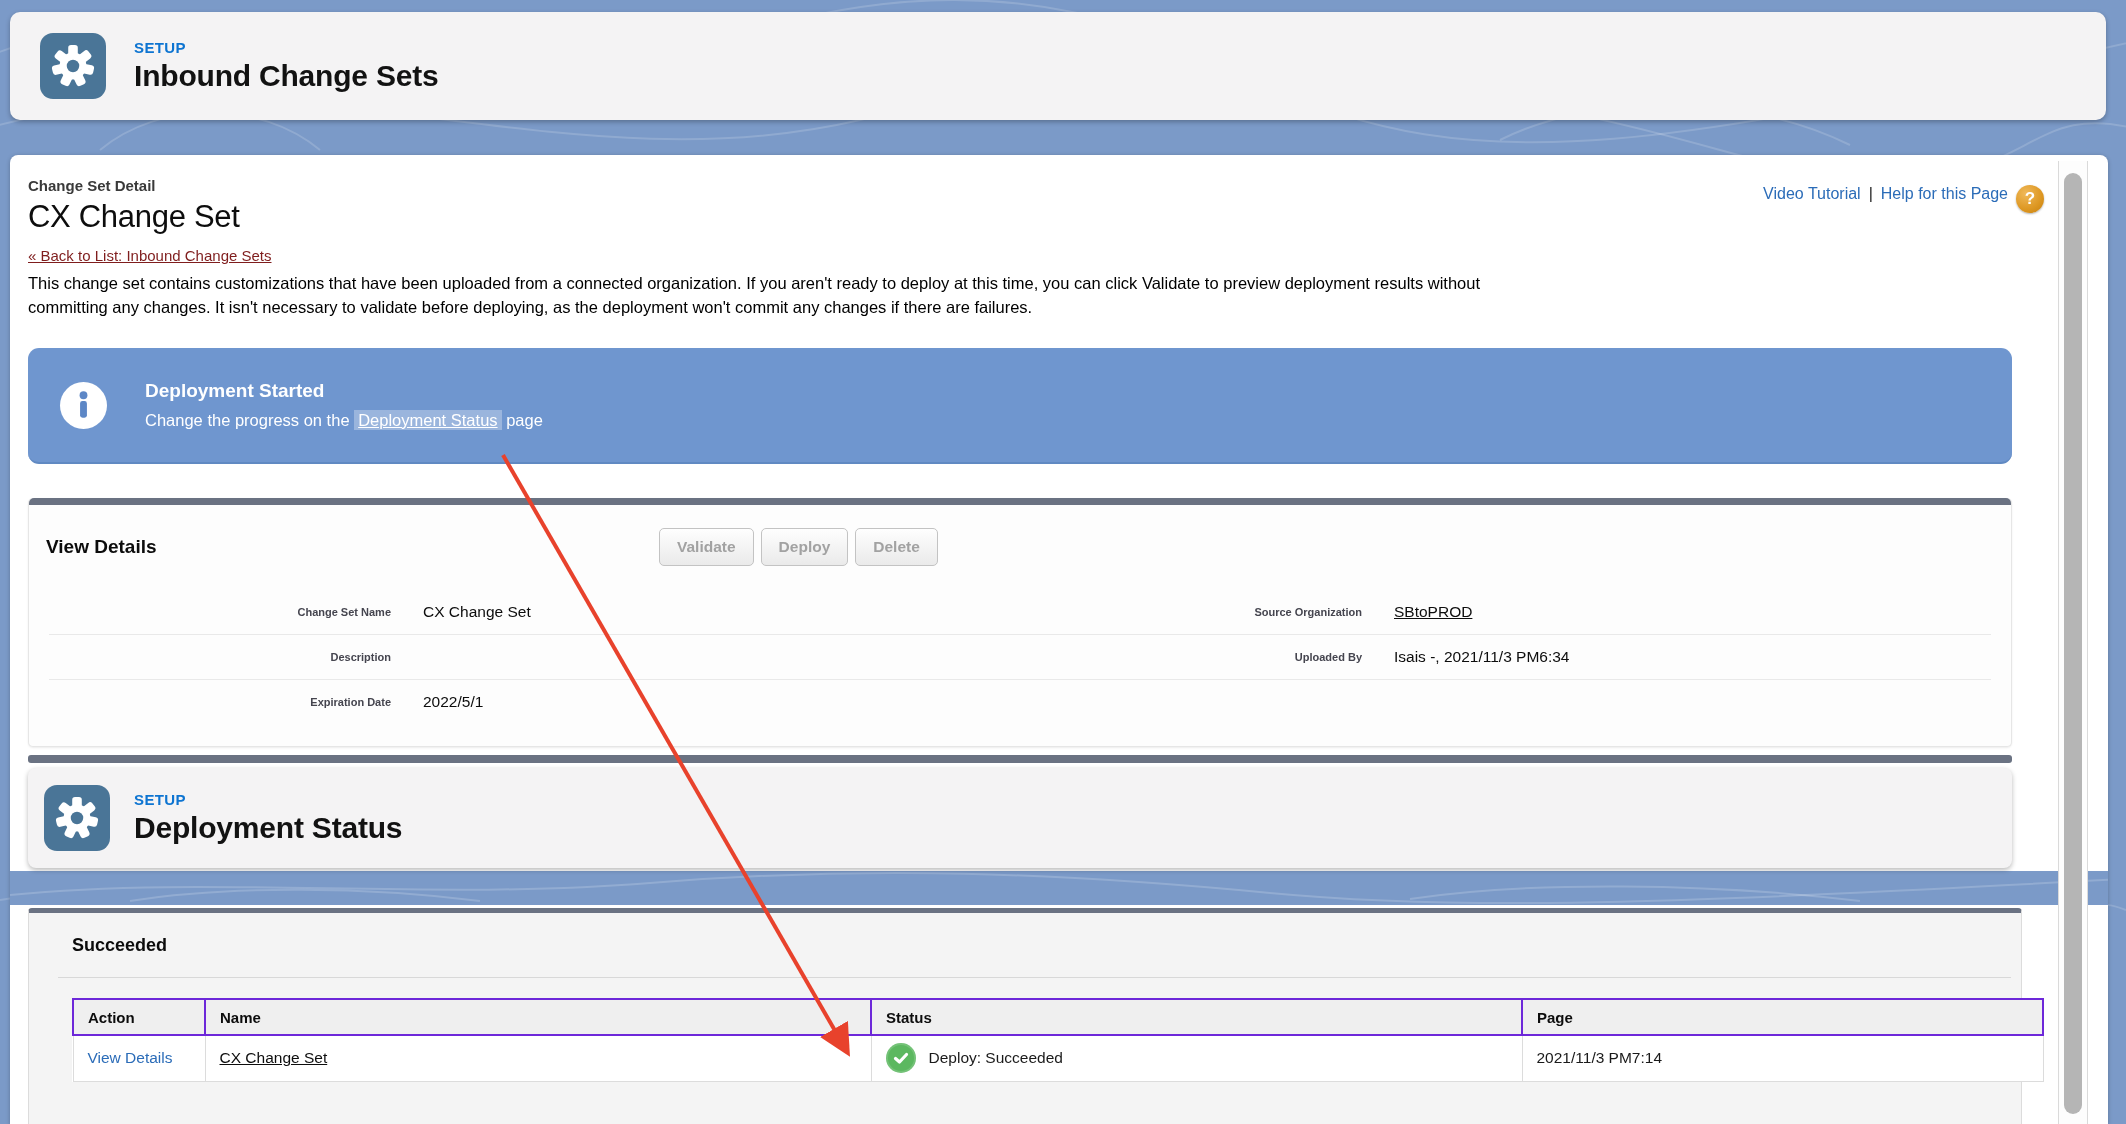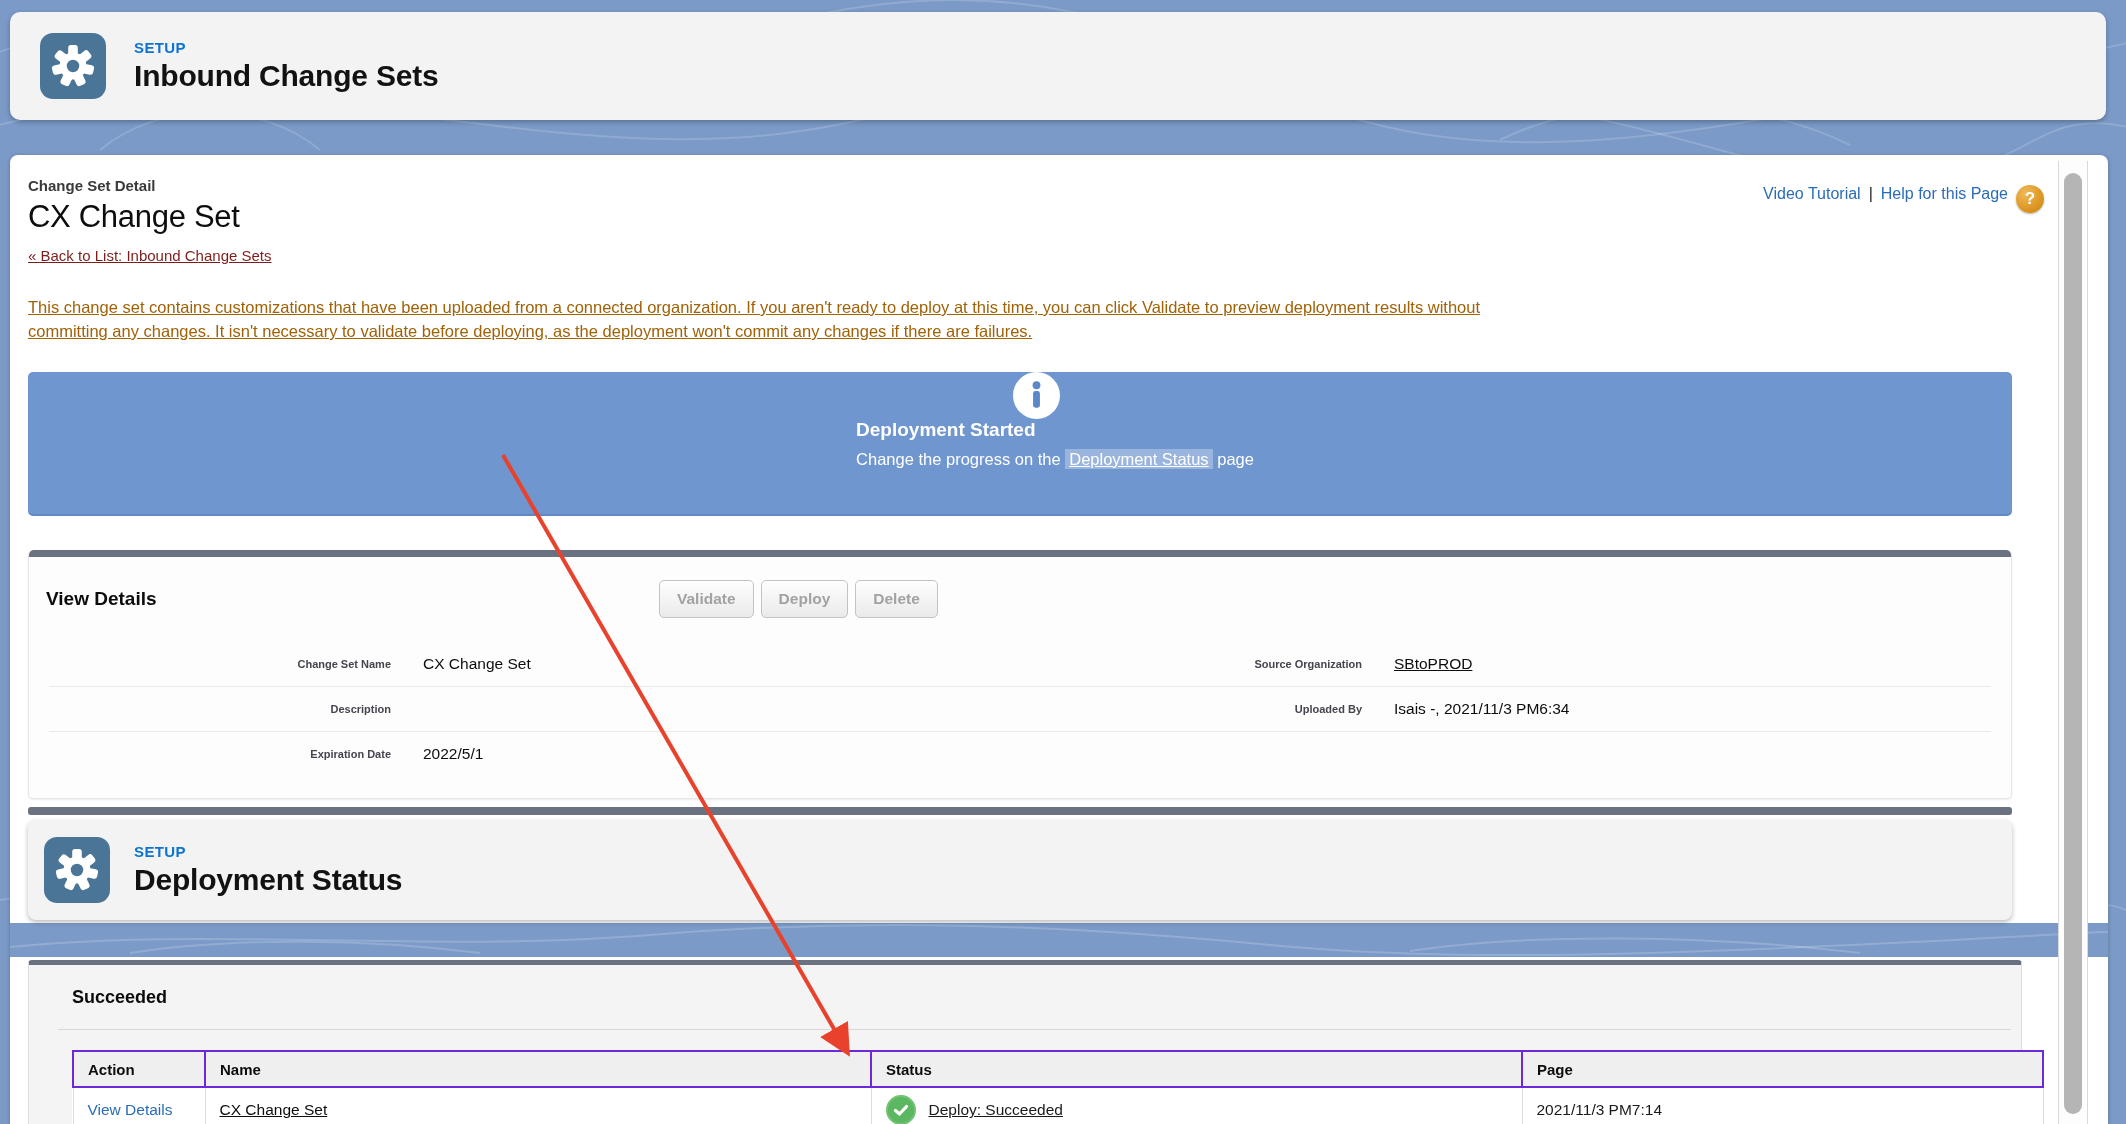--- a/index.html
+++ b/index.html
@@ -49,28 +49,27 @@
     width:28px; height:28px; border-radius:50%;
     background:radial-gradient(circle at 35% 30%, #f0b95a, #dd9722 60%, #c57f0e);
     color:#fff; font-weight:bold; font-size:17px;
     display:flex; align-items:center; justify-content:center;
     box-shadow:0 1px 2px rgba(0,0,0,.3);
   }
 
   .kicker { font-size:15px; font-weight:bold; color:#3a3a3a; }
   .page-title { font-size:31px; font-weight:500; color:#0d0d0d; margin-top:5px; letter-spacing:-.3px; }
   .back-link { display:inline-block; margin-top:12px; font-size:15px; color:#7f1d1d; text-decoration:underline; cursor:pointer; }
-  .description { margin-top:30px; font-size:16.5px; color:#a16207; line-height:24px;text-decoration:underline; }
+  .description { margin-top:6px; font-size:16.5px; color:#000000; line-height:24px; }
 
   
   .banner {
-    margin-top:29px; height:144px; background:#6f96cf; border-radius:5px;
+    margin-top:29px; height:116px; background:#6f96cf; border-radius:11px;
     display:flex; align-items:center; padding-left:32px;
     border-bottom:2px solid #6089c2;
-    flex-direction:column;
   }
   .info-icon {
     width:47px; height:47px; border-radius:50%; background:#fff;
     display:flex; align-items:center; justify-content:center; flex:0 0 auto;
   }
   .banner-texts { margin-left:38px; color:#fff; }
   .banner-title { font-size:19px; font-weight:bold; }
   .banner-line { font-size:16.5px; margin-top:9px; }
   .banner-link {
     color:#fff; text-decoration:underline; cursor:pointer;
@@ -120,21 +119,21 @@
   .succ-divider { margin-top:21px; border-top:1px solid #d8d8d8; margin-left:-14px; }
   table.dep { margin-top:20px; border-collapse:collapse; width:1972px; background:#fff; }
   table.dep th {
     background:#efefef; border:2px solid #6d28d9; height:36px;
     font-size:15px; font-weight:bold; text-align:left; padding-left:14px; color:#0d0d0d;
   }
   table.dep td { border:1px solid #dcdcdc; height:46px; padding-left:14px; font-size:15.5px; background:#fff; }
   .col-action { width:132px; } .col-name { width:666px; } .col-status { width:651px; }
   .action-link { color:#2b6cb8; cursor:pointer; }
   .name-link { color:#0d0d0d; text-decoration:underline; cursor:pointer; }
-  .status-cell { display:flex; align-items:center; gap:13px;text-decoration:underline; }
+  .status-cell { display:flex; align-items:center; gap:13px; }
   .check-circle {
     width:30px; height:30px; border-radius:50%; background:#5cb860;
     display:flex; align-items:center; justify-content:center; flex:0 0 auto;
     box-shadow:inset 0 0 0 2px rgba(255,255,255,.15);
   }
 
   
   .scrollbar {
     position:absolute; top:6px; bottom:0; right:20px; width:30px;
     background:#fdfdfd; border-left:1px solid #dadada; border-right:1px solid #dadada; z-index:4;

